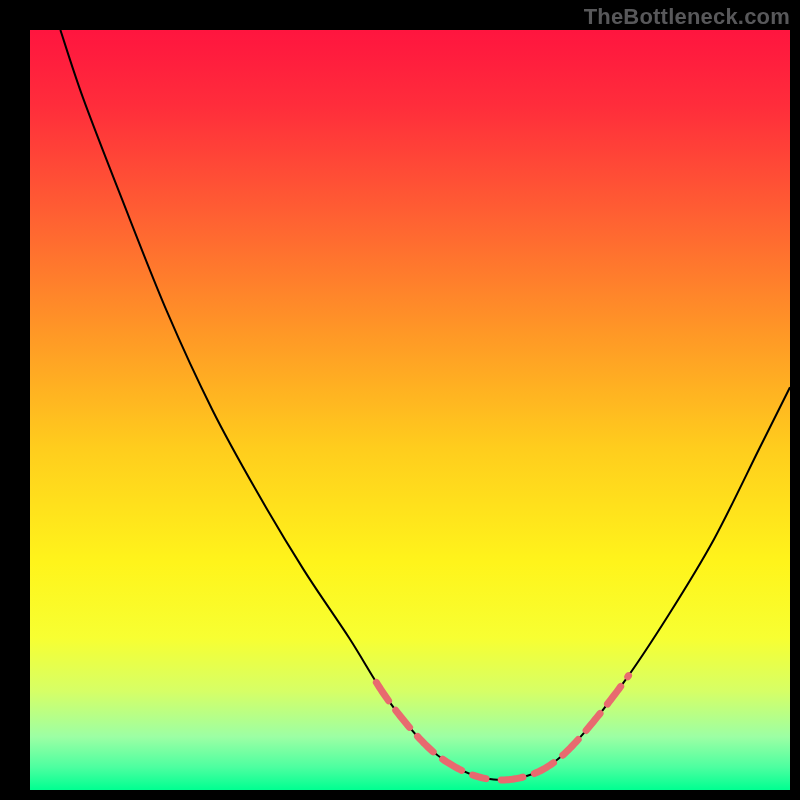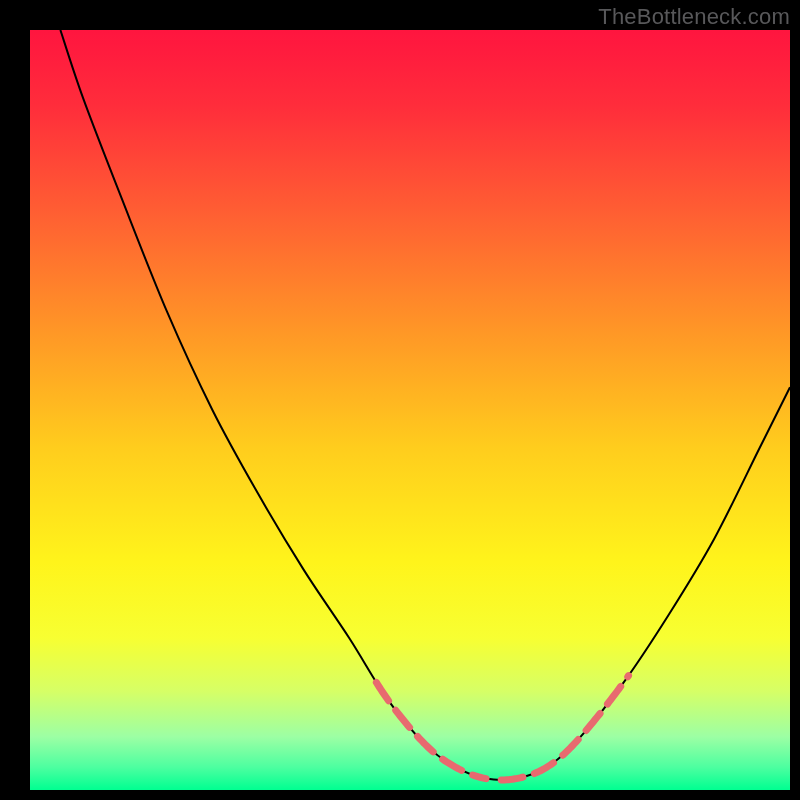--- a/index.html
+++ b/index.html
@@ -21,21 +21,21 @@
     display: block;
   }
   .watermark {
     position: absolute;
     top: 4px;
     right: 10px;
     font-family: Arial, Helvetica, sans-serif;
     font-size: 22px;
     color: #58585a;
     letter-spacing: 0.2px;
-    font-weight: 400;
+    font-weight: 700;
   }
   .chart-title-anchor {
     position: absolute;
     width: 0;
     height: 0;
     overflow: hidden;
   }
 </style>
 </head>
 <body>

